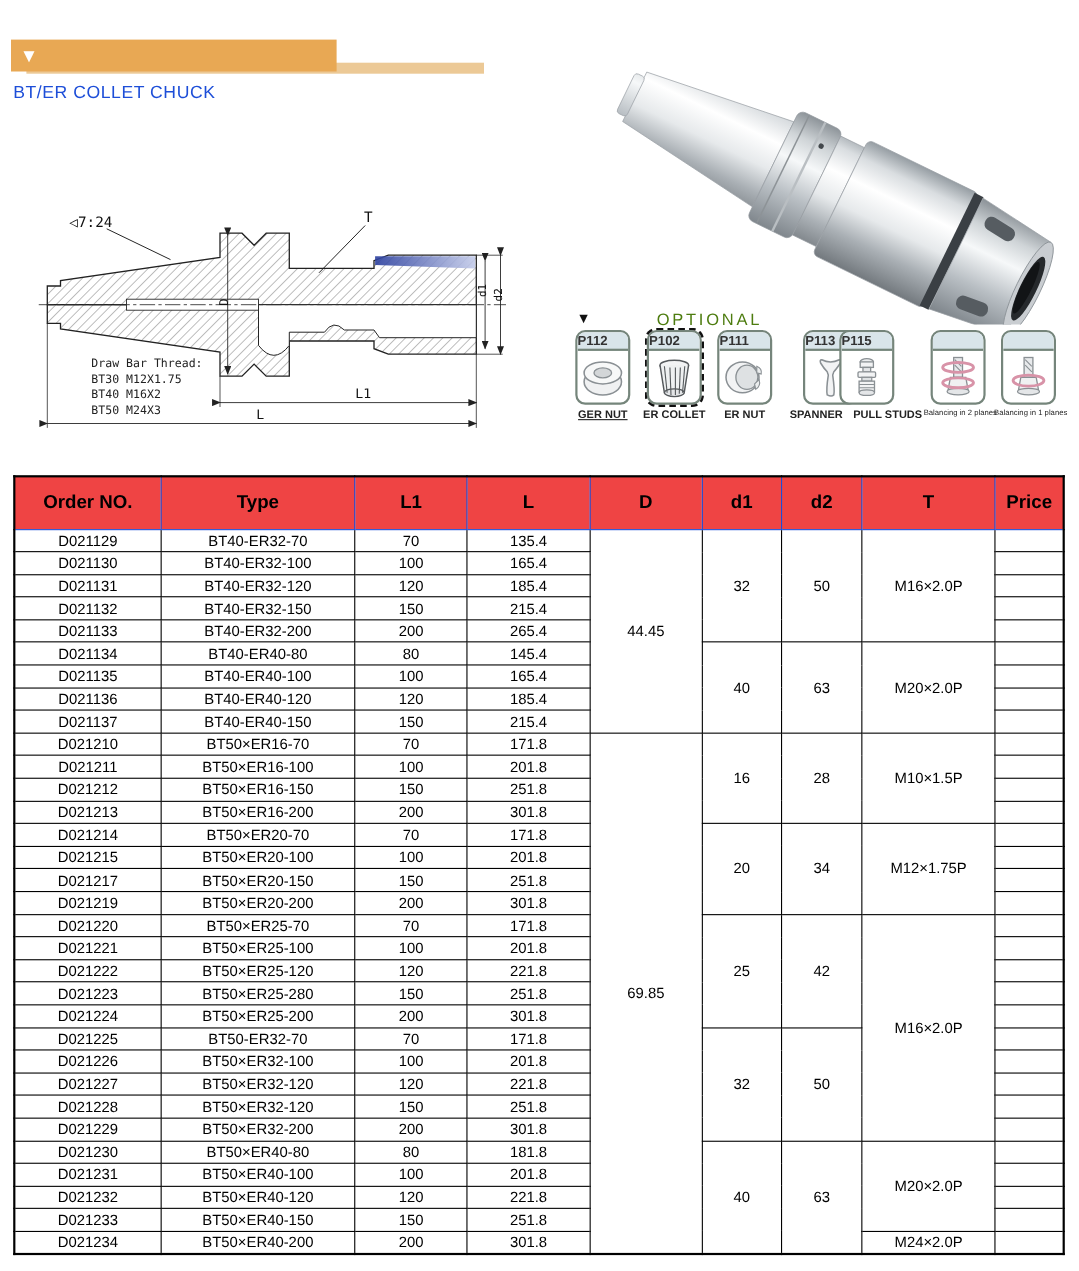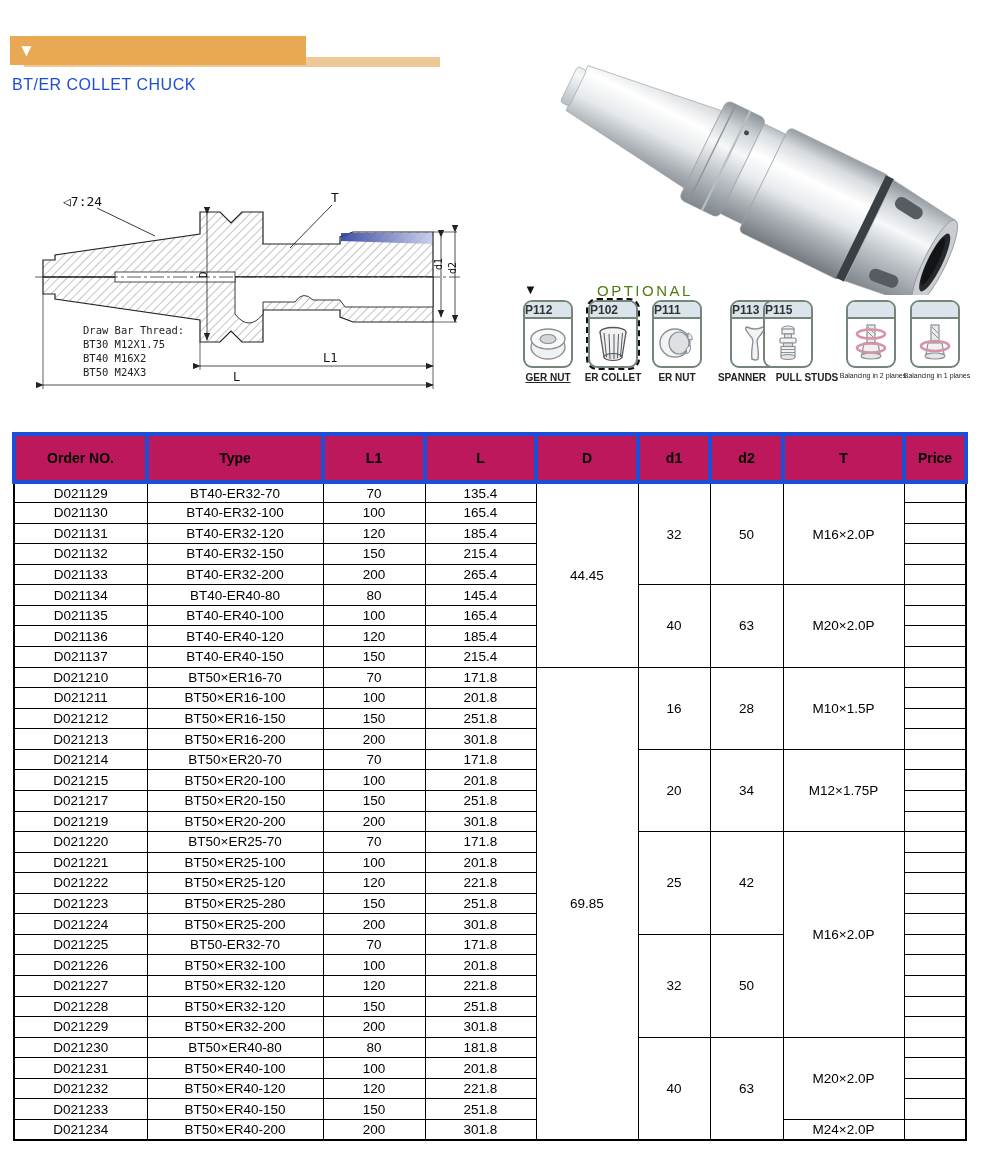--- a/index.html
+++ b/index.html
@@ -23,21 +23,21 @@
   .opt-box.hl { outline:2.5px dashed #111; outline-offset:0px; }
   .opt-head { height:17px; background:#d9e5ea; border-bottom:2px solid #75857b; text-align:left;
               font-size:12px; font-weight:600; color:#333; line-height:16px; }
   .opt-icon { height:47px; display:flex; align-items:center; justify-content:center; }
   .opt-label { position:absolute; top:372px; width:70px; text-align:center; font-size:10px; font-weight:bold; color:#222; white-space:nowrap; }
   .opt-label.small { font-size:7px; font-weight:normal; }
 
   
   .spec-table-wrap { position:absolute; left:12px; top:432px; width:956px; }
   table.spec { width:956px; height:709px; border-collapse:collapse; border:2.5px solid #000; table-layout:fixed; }
-  table.spec th { background:#be185d; color:#000; font-size:14px; font-weight:bold; border:4px solid #1d4ed8; height:48px; }
+  table.spec th { background:#ef4444; color:#000; font-size:17px; font-weight:bold; border:1px solid #1d4ed8; height:48px; }
   table.spec td { border:1px solid #000; text-align:center; vertical-align:middle; font-size:13.5px; color:#000; padding:0; }
   table.spec tbody tr { height:20.5px; }
 
   svg text { font-family:"DejaVu Sans Mono", monospace; }
 </style>
 </head>
 <body>
 
 <div class="page">
 

